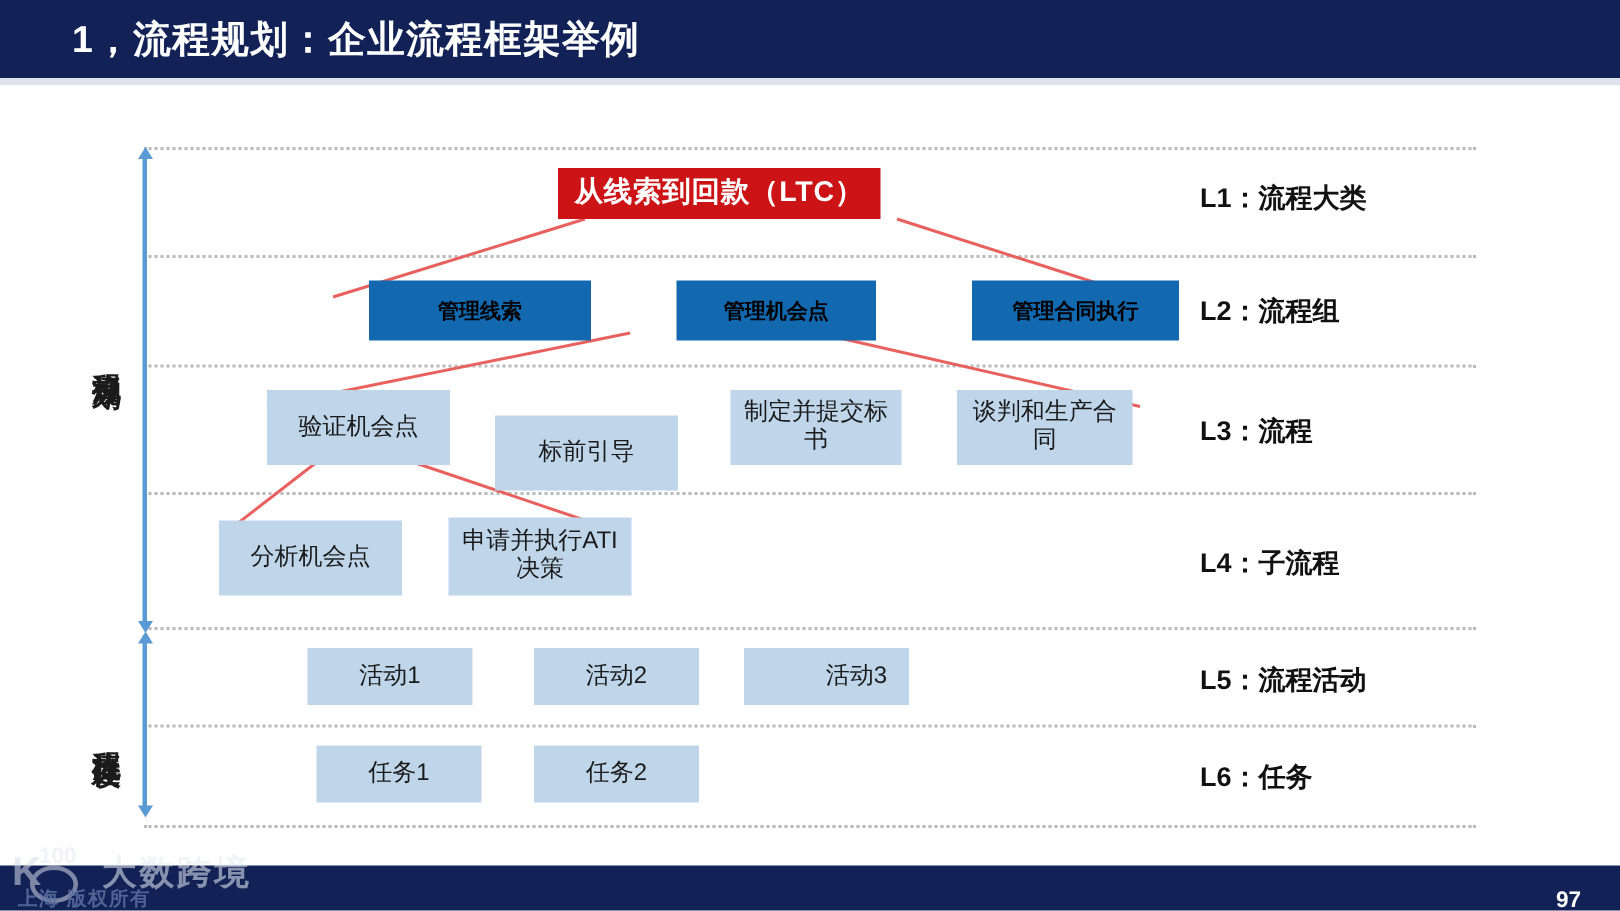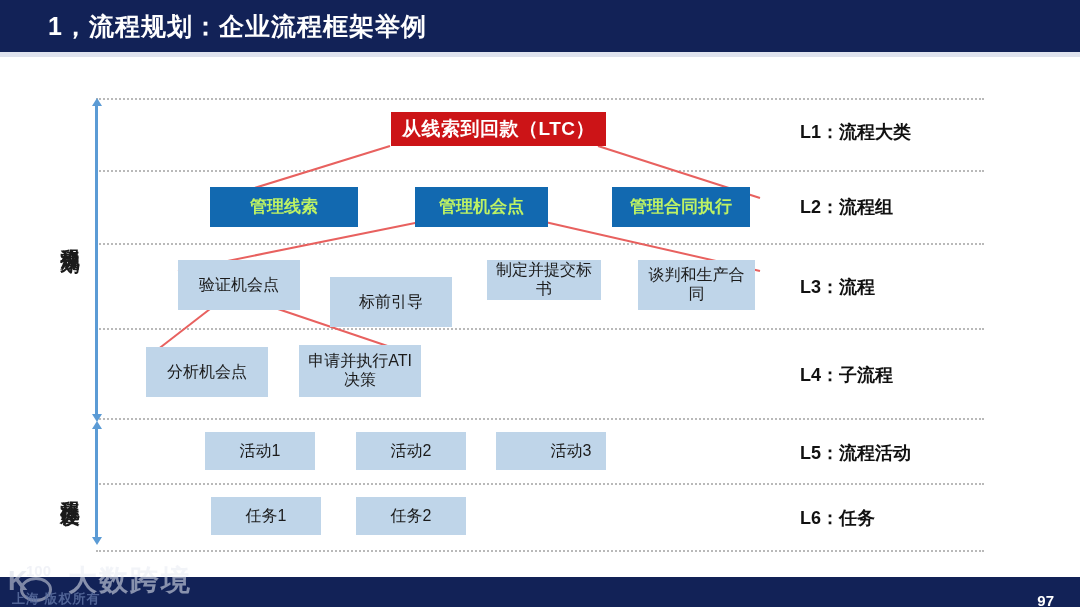--- a/index.html
+++ b/index.html
@@ -60,21 +60,21 @@
   .node{
     position:absolute;box-sizing:border-box;
     display:flex;align-items:center;justify-content:center;
     text-align:center;line-height:1.18;
   }
   .node.l1{
     background:#cc1417;color:#ffffff;font-size:19px;font-weight:bold;
     letter-spacing:.5px;
   }
   .node.l2{
-    background:#1269b0;color:#bef264;font-size:17px;font-weight:bold;
+    background:#1269b0;color:#000000;font-size:14px;font-weight:bold;margin-left:36px;
   }
   .node.soft{
     background:#bfd5e9;color:#1b1b1b;font-size:16px;font-weight:normal;
   }
 
   
   .level-label{
     position:absolute;left:800px;
     color:#111111;font-size:18px;font-weight:bold;white-space:nowrap;
   }
@@ -110,21 +110,21 @@
   }
   .wm-logo .hundred{
     position:absolute;left:18px;top:-1px;color:#e6e9f2;font-size:15px;
     font-weight:bold;line-height:15px;
   }
   .wm-logo .ring{
     position:absolute;left:12px;top:13px;width:26px;height:19px;
     border:3px solid #d7dbe6;border-radius:50%;
   }
   .wm-text{
-    color:#e9ecf4;font-size:29px;font-weight:bold;letter-spacing:2px;
+    color:#e9ecf4;font-size:23px;font-weight:bold;letter-spacing:2px;
     white-space:nowrap;
   }
   .wm-sub{
     position:absolute;left:12px;top:590px;
     color:#5b6fa0;font-size:13px;font-weight:bold;letter-spacing:1px;
     white-space:nowrap;opacity:.85;
   }
 </style>
 </head>
 <body>
@@ -157,29 +157,29 @@
       <line x1="598" y1="89" x2="760" y2="141"></line>
 
       <line x1="420" y1="165" x2="178" y2="214"></line>
       <line x1="545" y1="165" x2="760" y2="214"></line>
 
       <line x1="210" y1="252" x2="148" y2="300"></line>
       <line x1="278" y1="252" x2="420" y2="300"></line>
     </g>
   </svg>
 
-  <div class="node l1" style="left:391px;top:55px;width:215px;height:34px;">从线索到回款（LTC）</div>
+  <div class="node l1" style="left:372px;top:55px;width:215px;height:34px;">从线索到回款（LTC）</div>
 
   <div class="node l2" style="left:210px;top:130px;width:148px;height:40px;">管理线索</div>
   <div class="node l2" style="left:415px;top:130px;width:133px;height:40px;">管理机会点</div>
   <div class="node l2" style="left:612px;top:130px;width:138px;height:40px;">管理合同执行</div>
 
   <div class="node soft" style="left:178px;top:203px;width:122px;height:50px;">验证机会点</div>
   <div class="node soft" style="left:330px;top:203px;width:122px;height:50px;margin-top:17px;">标前引导</div>
-  <div class="node soft" style="left:487px;top:203px;width:114px;height:40px;padding:0 8px;">制定并提交标书</div>
+  <div class="node soft" style="left:487px;top:203px;width:114px;height:50px;padding:0 8px;">制定并提交标书</div>
   <div class="node soft" style="left:638px;top:203px;width:117px;height:50px;padding:0 8px;">谈判和生产合同</div>
 
   <div class="node soft" style="left:146px;top:290px;width:122px;height:50px;">分析机会点</div>
   <div class="node soft" style="left:299px;top:288px;width:122px;height:52px;padding:0 8px;">申请并执行ATI决策</div>
 
   <div class="node soft" style="left:205px;top:375px;width:110px;height:38px;">活动1</div>
   <div class="node soft" style="left:356px;top:375px;width:110px;height:38px;">活动2</div>
   <div class="node soft" style="left:496px;top:375px;width:110px;height:38px;padding-left:40px;">活动3</div>
 
   <div class="node soft" style="left:211px;top:440px;width:110px;height:38px;">任务1</div>

